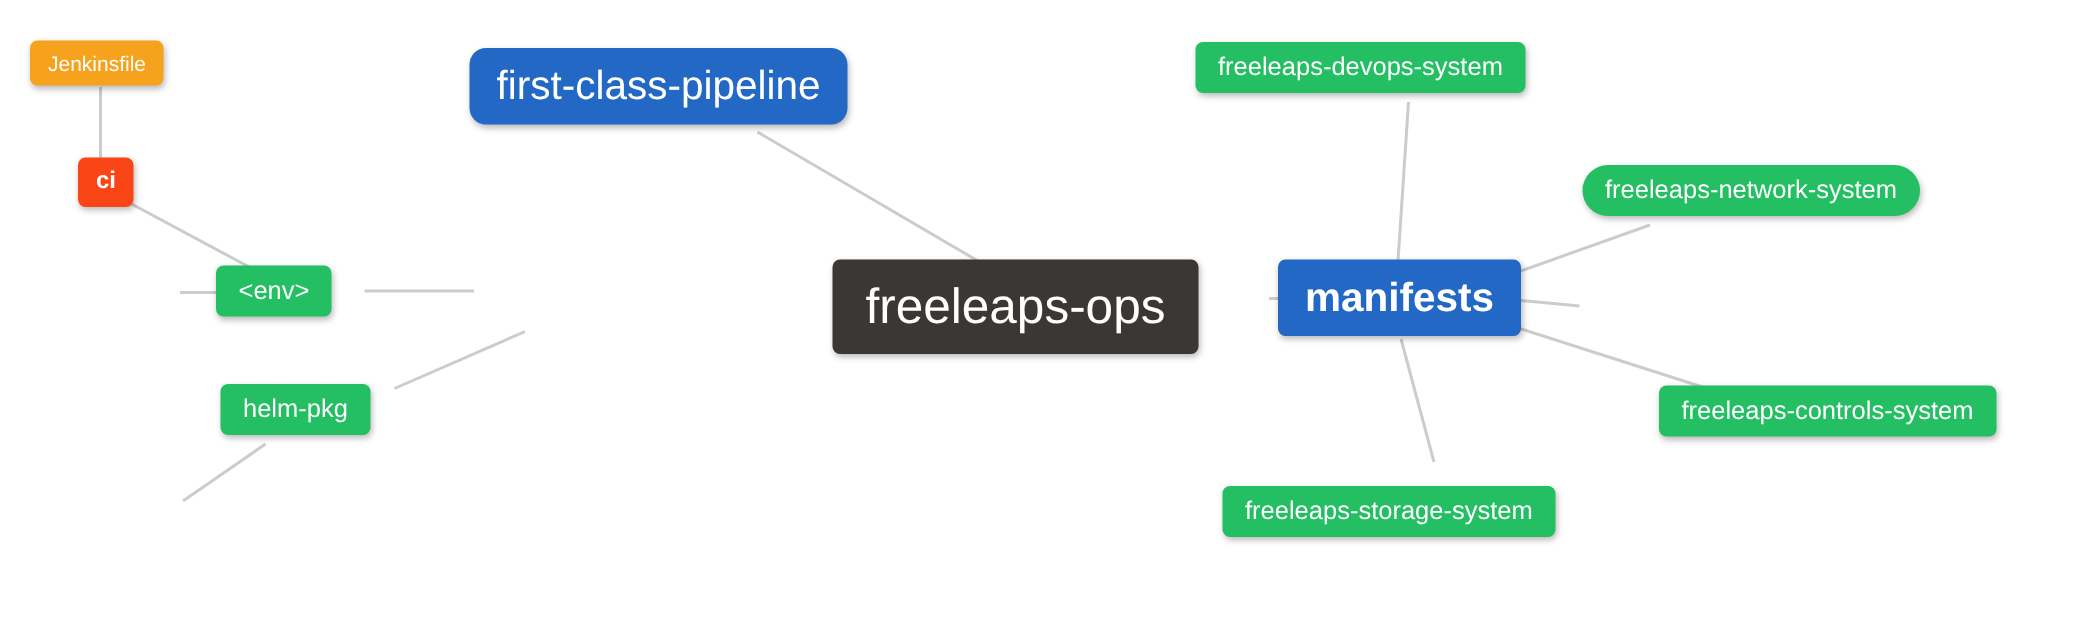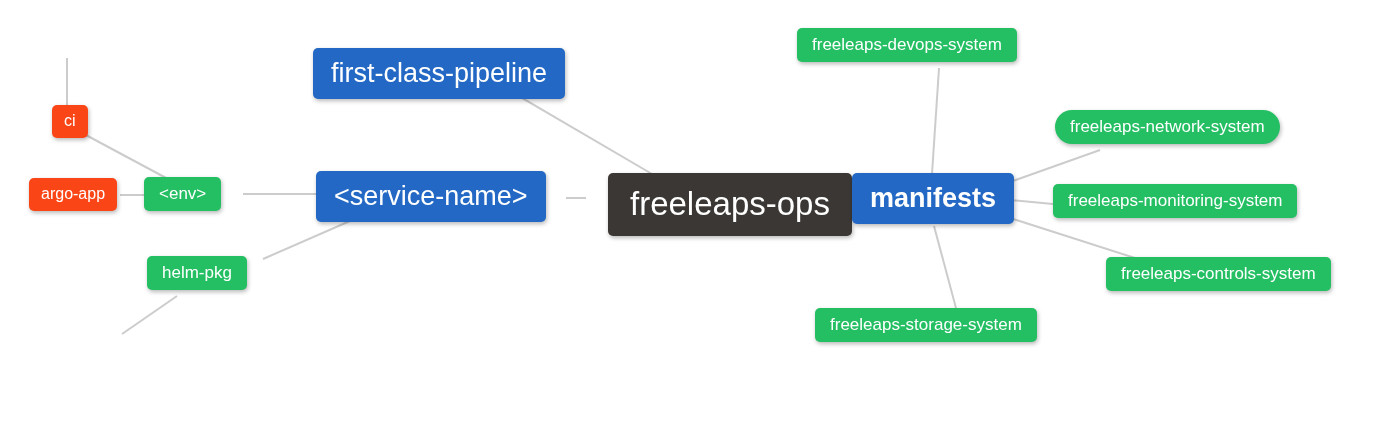--- a/index.html
+++ b/index.html
@@ -65,31 +65,29 @@
     <line x1="505" y1="88" x2="652" y2="174"></line>
     <line x1="566" y1="198" x2="586" y2="198"></line>
     <line x1="846" y1="199" x2="853" y2="199"></line>
     <line x1="939" y1="68" x2="932" y2="174"></line>
     <line x1="1010" y1="182" x2="1100" y2="150"></line>
     <line x1="1010" y1="200" x2="1053" y2="204"></line>
     <line x1="1010" y1="218" x2="1135" y2="258"></line>
     <line x1="934" y1="226" x2="956" y2="308"></line>
   </svg>
 
-  <div class="node c-red sz-small" style="left:52px;  top:105px;">ci</div>
-  <div class="node c-red sz-small" style="left:29px;  top:178px;">argo-app</div>
+  <div class="node c-orange sz-tiny" style="left:20px;  top:27px;">Jenkinsfile</div>
+  <div class="node c-red sz-small" style="left:52px;  top:105px;font-weight:bold;">ci</div>
   <div class="node c-green sz-mid" style="left:144px; top:177px;">&lt;env&gt;</div>
   <div class="node c-green sz-mid" style="left:147px; top:256px;text-align:right;">helm-pkg</div>
 
-  <div class="node c-blue sz-branch" style="left:313px; top:48px;">first-class-pipeline</div>
-  <div class="node c-blue sz-branch" style="left:316px; top:171px;">&lt;service-name&gt;</div>
+  <div class="node c-blue sz-branch" style="left:313px; top:32px;border-radius:11px;">first-class-pipeline</div>
 
-  <div class="node c-root sz-root" style="left:608px; top:173px;">freeleaps-ops</div>
+  <div class="node c-root sz-root" style="left:555px; top:173px;">freeleaps-ops</div>
 
   <div class="node c-blue sz-branch" style="left:852px; top:173px;font-weight:bold;">manifests</div>
 
   <div class="node c-green sz-mid" style="left:797px;  top:28px;">freeleaps-devops-system</div>
   <div class="node c-green sz-mid" style="left:1055px; top:110px;border-radius:19px;">freeleaps-network-system</div>
-  <div class="node c-green sz-mid" style="left:1053px; top:184px;">freeleaps-monitoring-system</div>
   <div class="node c-green sz-mid" style="left:1062px; top:257px;margin-left:44px;">freeleaps-controls-system</div>
-  <div class="node c-green sz-mid" style="left:815px;  top:308px;">freeleaps-storage-system</div>
+  <div class="node c-green sz-mid" style="left:815px;  top:324px;">freeleaps-storage-system</div>
 
 </div>
 
 </body></html>

